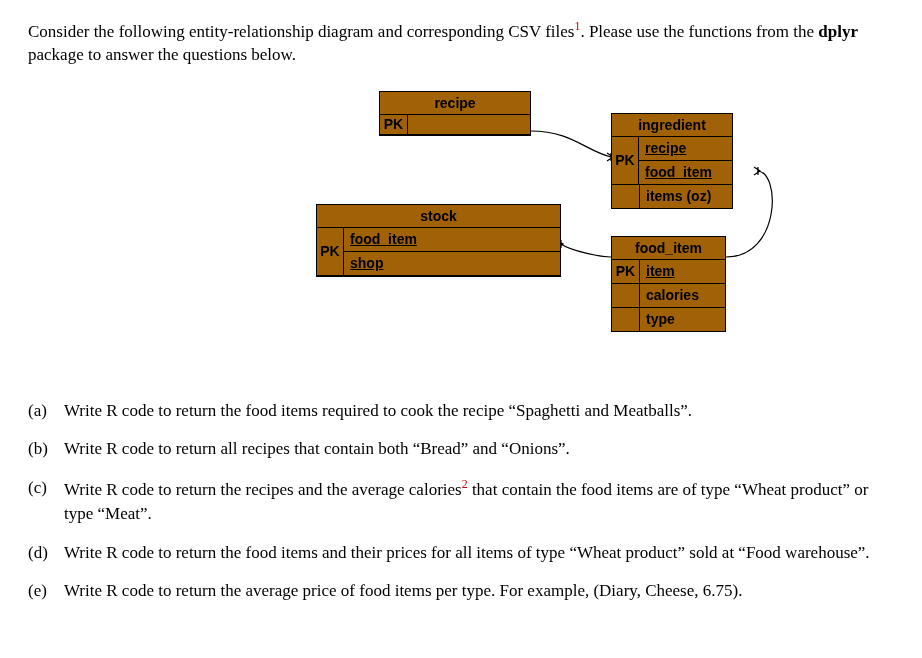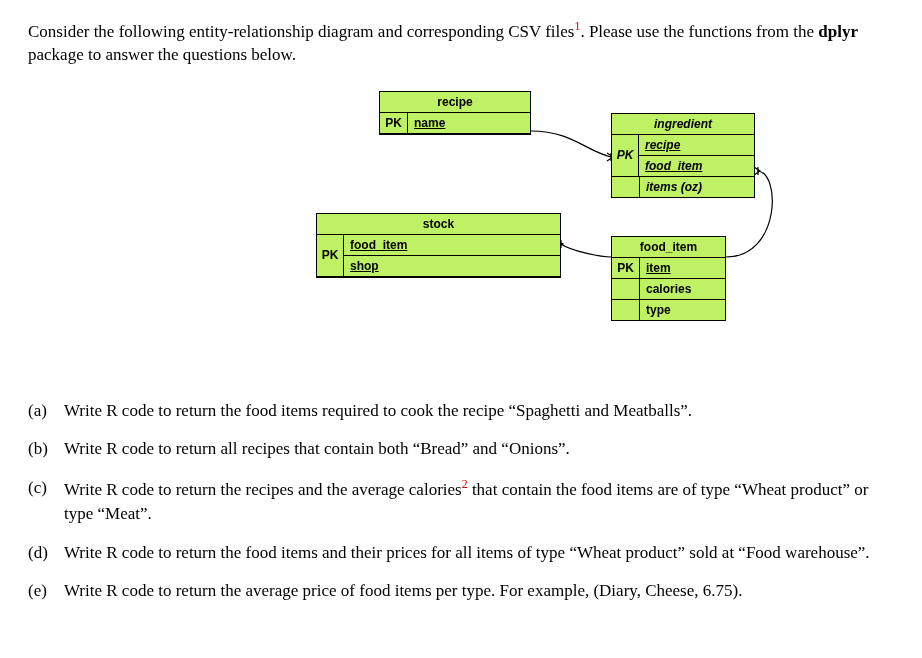--- a/index.html
+++ b/index.html
@@ -26,23 +26,23 @@
       color: #d00000;
     }
     .diagram-container {
       position: relative;
       width: 660px;
       height: 280px;
       margin: 0 auto 28px auto;
     }
     .entity {
       position: absolute;
-      background: #bef264;
+      background: #a16207;
       font-family: Arial, Helvetica, sans-serif;
-      font-size: 12px;
+      font-size: 14px;
       font-weight: bold;
     }
     .entity-title {
       text-align: center;
       padding: 2px 6px;
       border: 1px solid #000;
       border-bottom: none;
     }
     .pk-group {
       display: flex;
@@ -130,44 +130,43 @@
     <path d="M 426 149 L 432 153 L 426 157 M 430 149 L 430 157" stroke="#000" fill="none" stroke-width="1.2"></path>
     <path d="M 626 80 C 650 80 650 166 595 166" stroke="#000" fill="none" stroke-width="1.2"></path>
     <path d="M 623 76 L 629 80 L 623 84 M 627 76 L 627 84" stroke="#000" fill="none" stroke-width="1.2"></path>
   </svg>
 
   <div class="entity" style="left:248px; top:0px; width:152px;">
     <div class="entity-title">recipe</div>
     <div class="entity-wrap">
       <div class="plain-row">
         <div class="pk-spacer" style="display:flex;align-items:center;justify-content:center;">PK</div>
-        <div class="attr-plain underline" style="text-decoration:underline;">name</div>
       </div>
       <div class="plain-row">
         <div class="pk-spacer"></div>
       </div>
     </div>
   </div>
 
-  <div class="entity" style="left:480px; top:22px; width:144px;font-style:italic;">
+  <div class="entity" style="left:480px; top:22px; width:122px;">
     <div class="entity-title">ingredient</div>
     <div class="pk-group" style="border-top:1px solid #000;">
       <div class="pk-cell-multi">PK</div>
       <div class="attrs">
         <div class="sub-row">recipe</div>
         <div class="sub-row">food_item</div>
       </div>
     </div>
     <div class="plain-row">
       <div class="pk-spacer"></div>
       <div class="attr-plain">items (oz)</div>
     </div>
   </div>
 
-  <div class="entity" style="left:185px; top:122px; width:245px;">
+  <div class="entity" style="left:185px; top:113px; width:245px;">
     <div class="entity-title">stock</div>
     <div class="pk-group" style="border-top:1px solid #000;">
       <div class="pk-cell-multi">PK</div>
       <div class="attrs">
         <div class="sub-row">food_item</div>
         <div class="sub-row">shop</div>
       </div>
     </div>
     <div class="plain-row">
       <div class="pk-spacer"></div>

